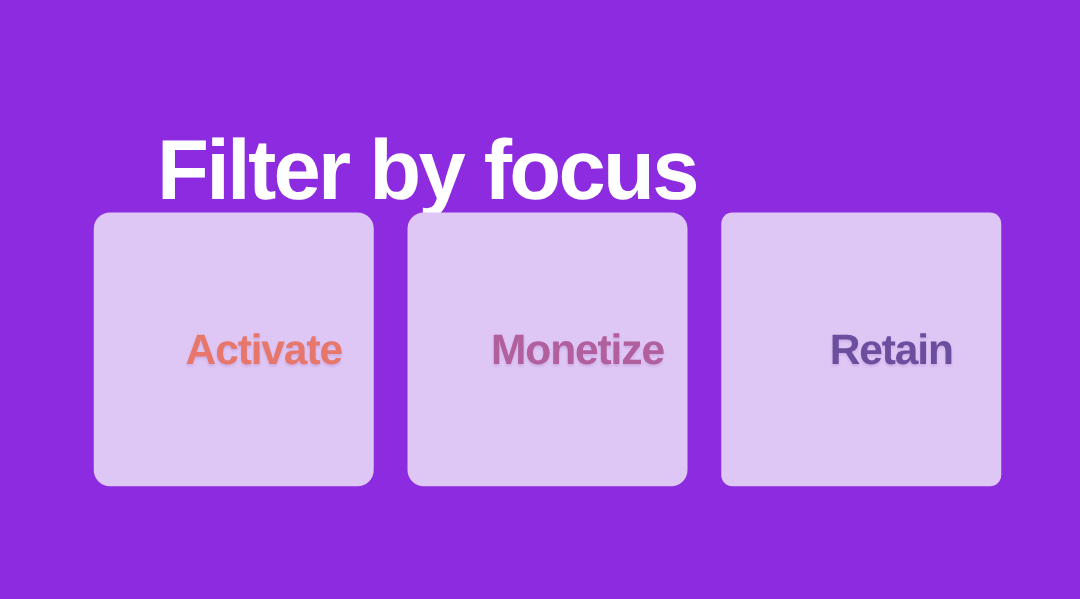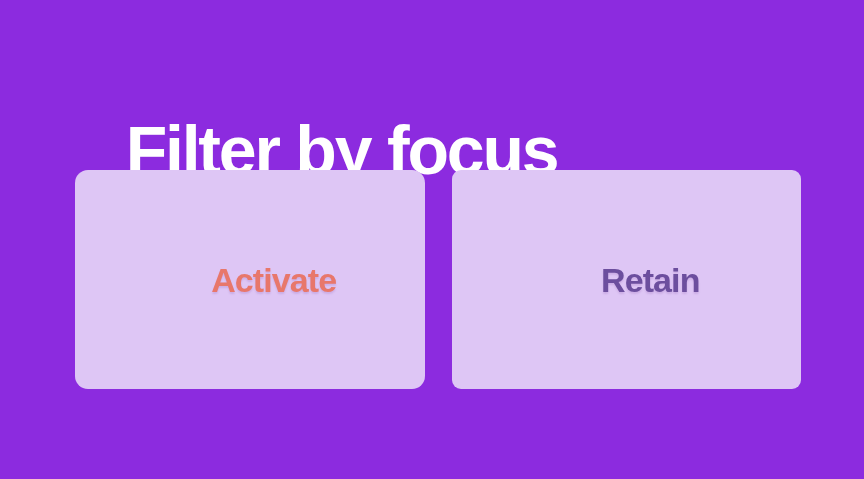--- a/index.html
+++ b/index.html
@@ -20,21 +20,21 @@
     height: 479px;
     background: #8C2BDF;
     box-sizing: border-box;
     overflow: hidden;
   }
 
   
   #page-title {
     position: absolute;
     left: 0;
-    top: 68px;
+    top: 54px;
     width: 683px;
     text-align: center;
     color: #FFFFFF;
     font-size: 68px;
     font-weight: 700;
     letter-spacing: -2.2px;
     line-height: 72px;
     white-space: nowrap;
     font-family: "Liberation Sans", "DejaVu Sans", sans-serif;
     -webkit-font-smoothing: antialiased;
@@ -84,20 +84,23 @@
 <div id="screen" style="background: rgb(140, 43, 223);">
 
   <h1 id="page-title" style="color: rgb(255, 255, 255);">Filter by focus</h1>
 
   <div id="filter-card-row">
 
     <div class="filter-card" style="background: rgb(222, 198, 245);">
       <span class="filter-card-label" style="color: rgb(232, 119, 107);">Activate</span>
     </div>
 
+    <div class="filter-card" style="background: rgb(222, 198, 245);">
+      <span class="filter-card-label" style="color: rgb(177, 96, 157);">Monetize</span>
+    </div>
 
     <div class="filter-card" style="background: rgb(222, 198, 245); border-radius: 9px;">
       <span class="filter-card-label" style="color: rgb(108, 78, 158);">Retain</span>
     </div>
 
   </div>
 
 </div>
 
 </body></html>

